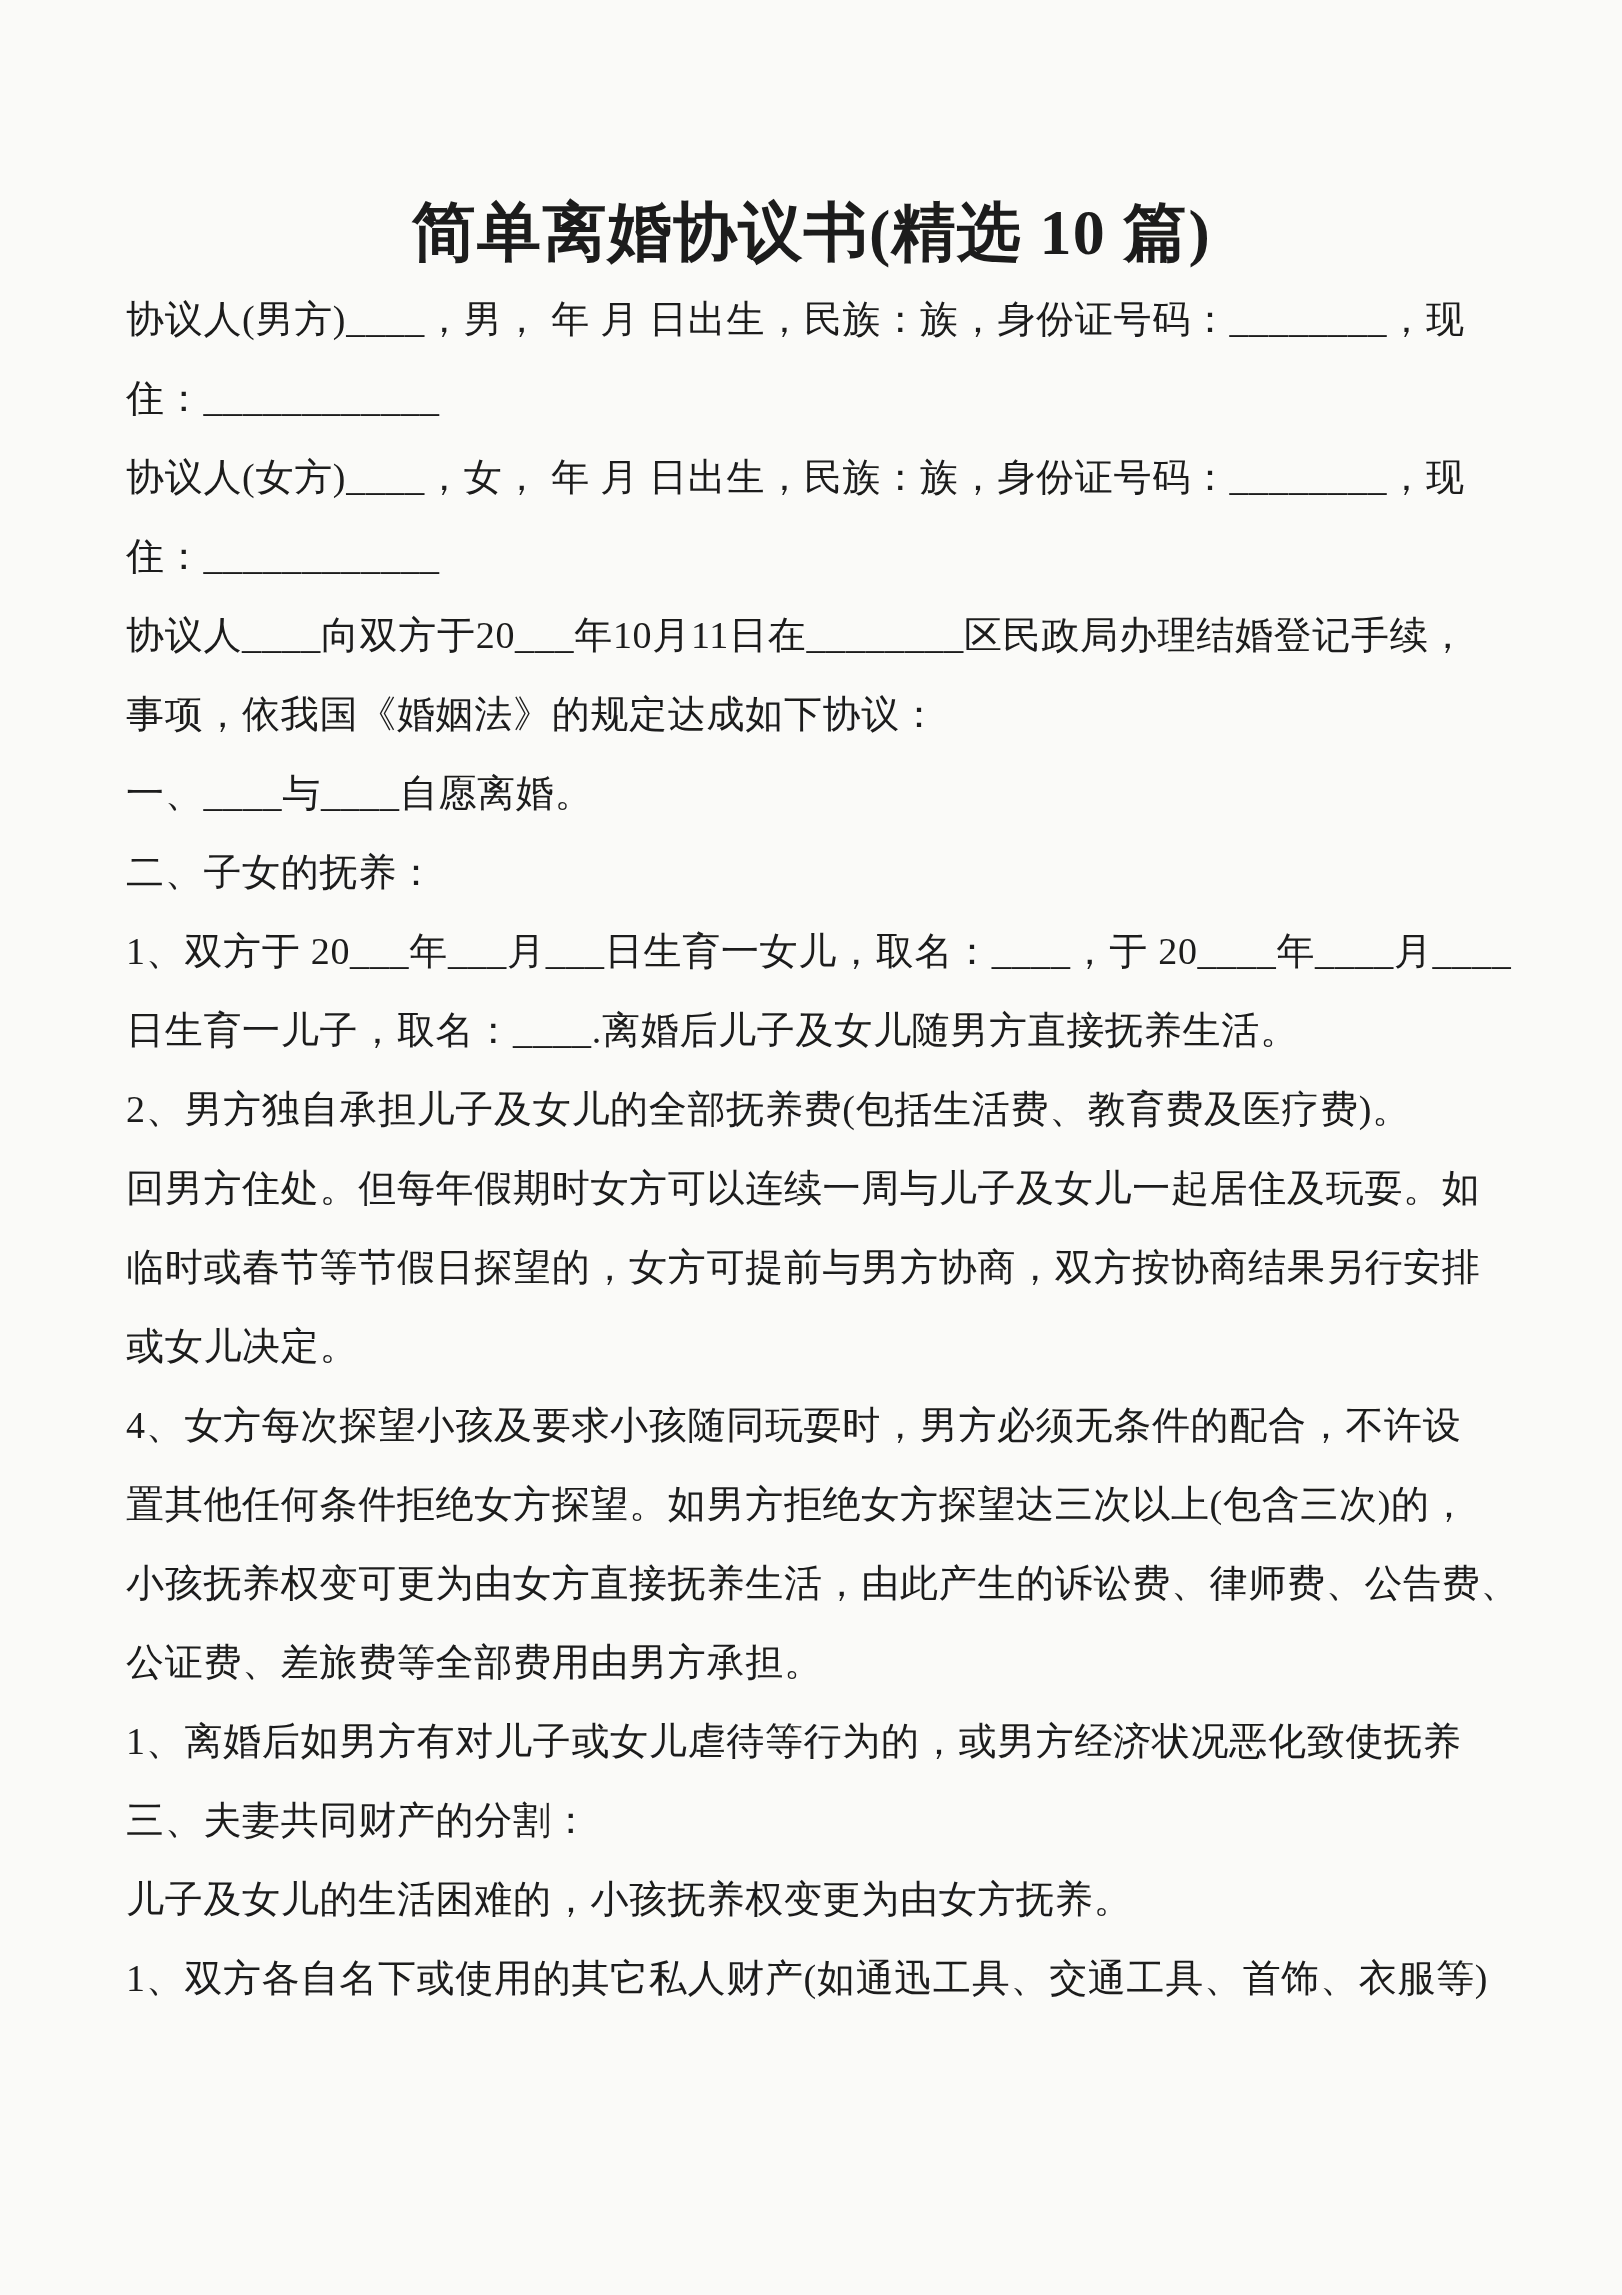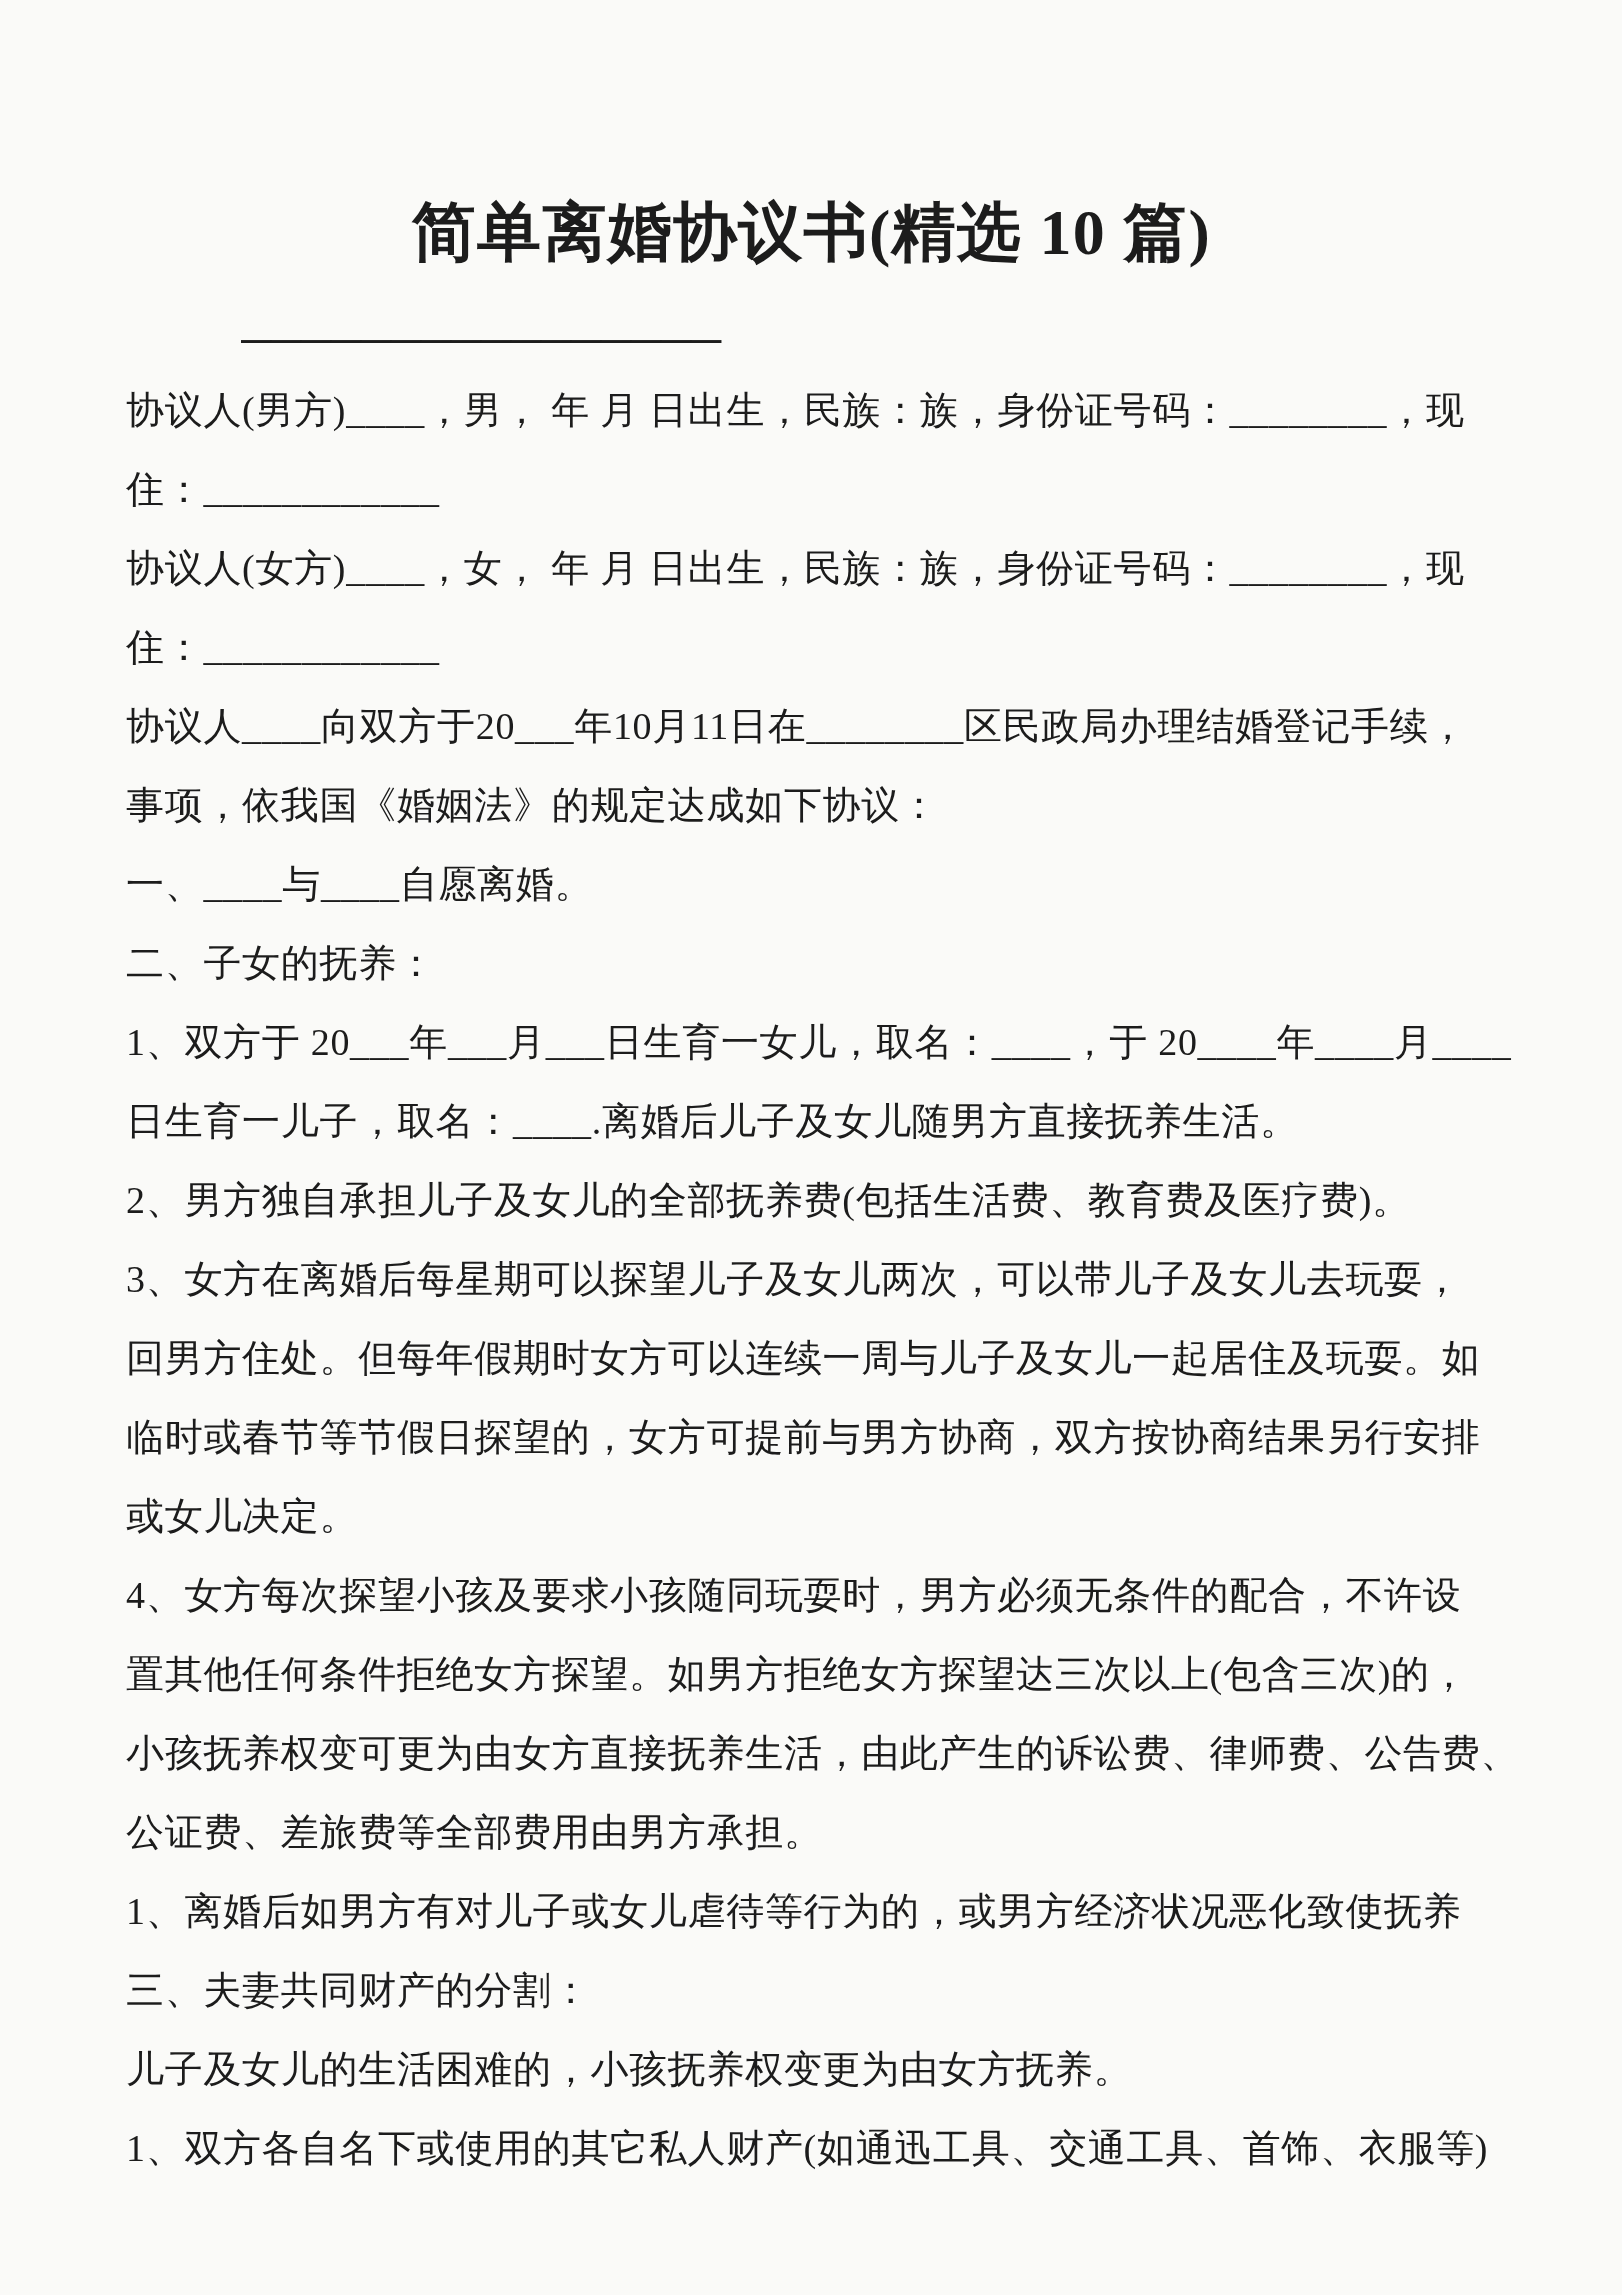--- a/index.html
+++ b/index.html
@@ -48,34 +48,32 @@
     white-space: nowrap;
     letter-spacing: 0.7px;
   }
 </style>
 </head>
 <body>
 
 <div class="page" style="background: rgb(250, 250, 248); color: rgb(28, 28, 28);">
   <div class="content">
     <h1 class="title">简单离婚协议书(精选 10 篇)</h1>
-    <div class="separator">________________</div>
     <div class="body-text">
         <p class="line">协议人(男方)____，男， 年 月 日出生，民族：族，身份证号码：________，现</p>
         <p class="line">住：____________</p>
         <p class="line">协议人(女方)____，女， 年 月 日出生，民族：族，身份证号码：________，现</p>
         <p class="line">住：____________</p>
         <p class="line">协议人____向双方于20___年10月11日在________区民政局办理结婚登记手续，</p>
         <p class="line">事项，依我国《婚姻法》的规定达成如下协议：</p>
         <p class="line">一、____与____自愿离婚。</p>
         <p class="line">二、子女的抚养：</p>
         <p class="line">1、双方于 20___年___月___日生育一女儿，取名：____，于 20____年____月____</p>
         <p class="line">日生育一儿子，取名：____.离婚后儿子及女儿随男方直接抚养生活。</p>
         <p class="line">2、男方独自承担儿子及女儿的全部抚养费(包括生活费、教育费及医疗费)。</p>
-        <p class="line">3、女方在离婚后每星期可以探望儿子及女儿两次，可以带儿子及女儿去玩耍，</p>
         <p class="line">回男方住处。但每年假期时女方可以连续一周与儿子及女儿一起居住及玩耍。如</p>
         <p class="line">临时或春节等节假日探望的，女方可提前与男方协商，双方按协商结果另行安排</p>
         <p class="line">或女儿决定。</p>
         <p class="line">4、女方每次探望小孩及要求小孩随同玩耍时，男方必须无条件的配合，不许设</p>
         <p class="line">置其他任何条件拒绝女方探望。如男方拒绝女方探望达三次以上(包含三次)的，</p>
         <p class="line">小孩抚养权变可更为由女方直接抚养生活，由此产生的诉讼费、律师费、公告费、</p>
         <p class="line">公证费、差旅费等全部费用由男方承担。</p>
         <p class="line">1、离婚后如男方有对儿子或女儿虐待等行为的，或男方经济状况恶化致使抚养</p>
         <p class="line">三、夫妻共同财产的分割：</p>
         <p class="line">儿子及女儿的生活困难的，小孩抚养权变更为由女方抚养。</p>

